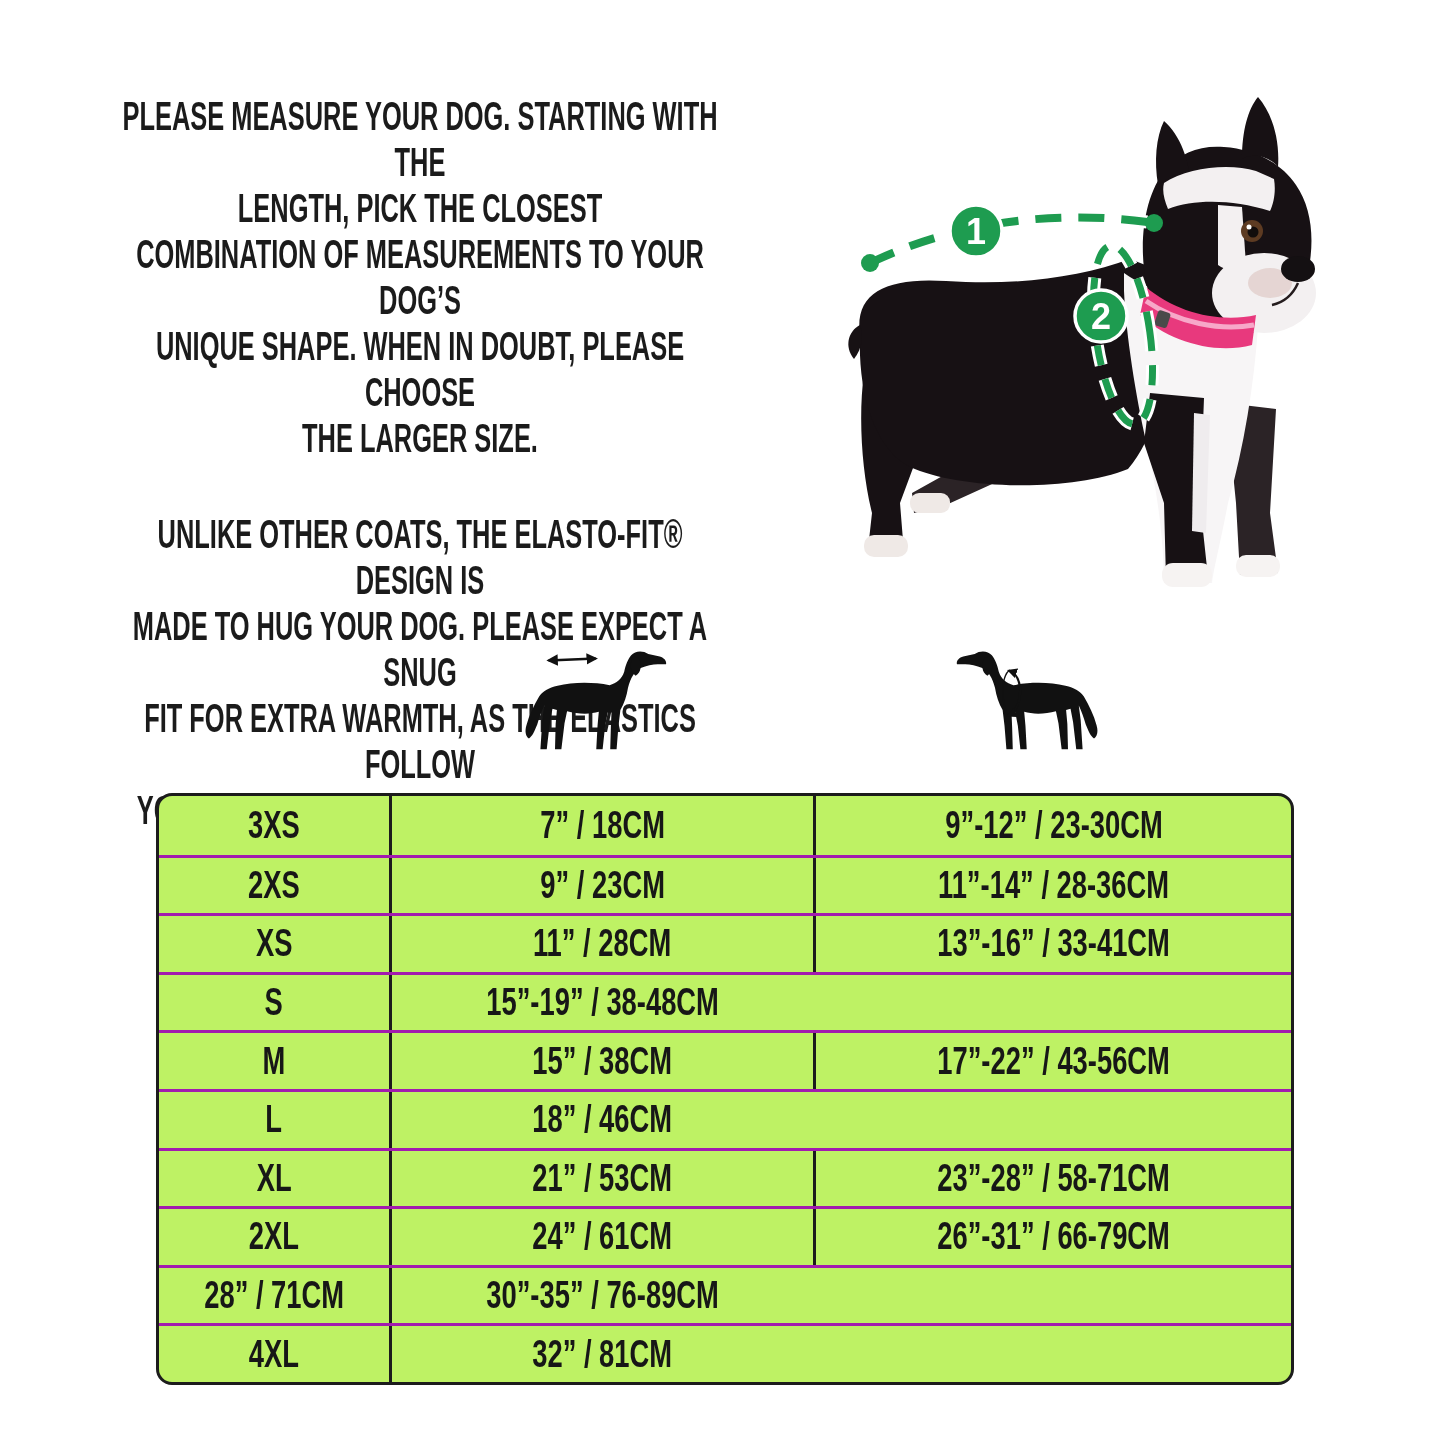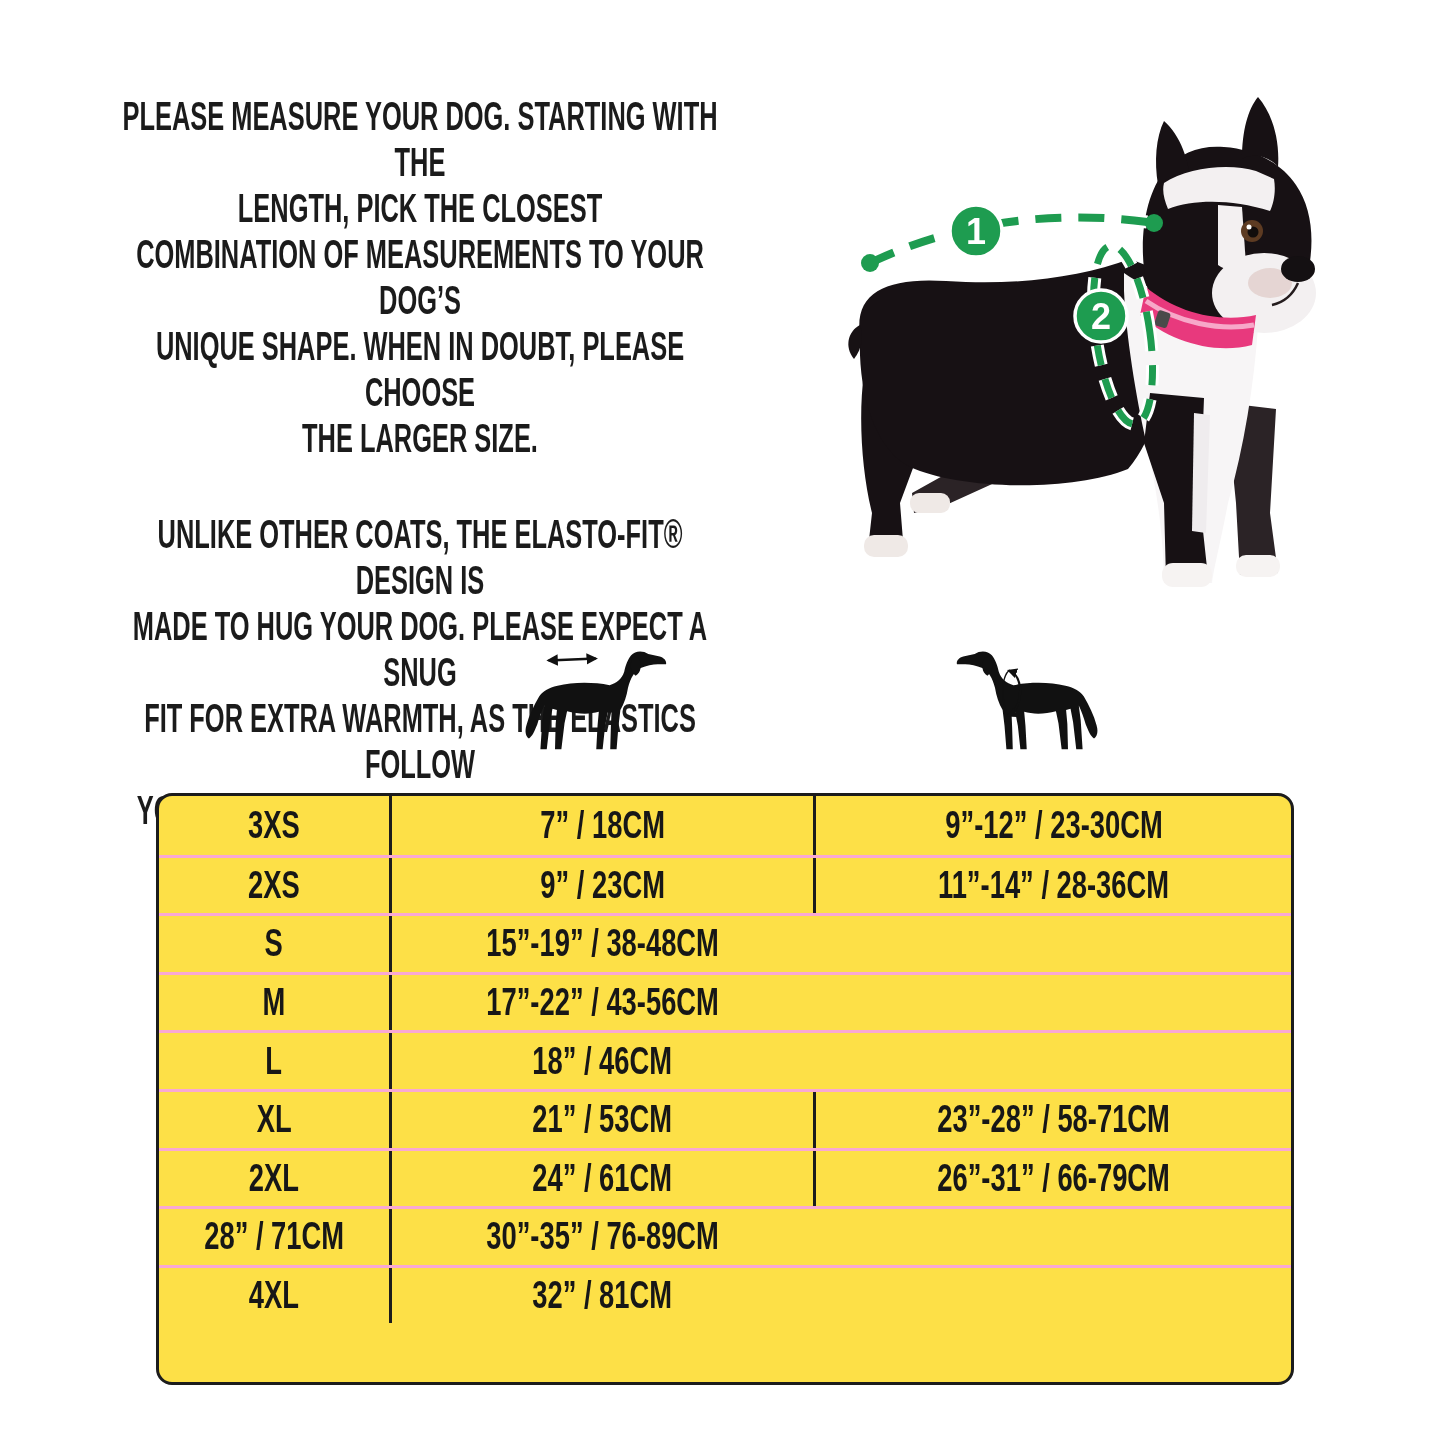--- a/index.html
+++ b/index.html
@@ -25,24 +25,24 @@
   .photo{ position:absolute; left:828px; top:66px; width:618px; height:540px; }
   
   .sil{ position:absolute; width:146px; height:115px; }
   .sil-length{ left:522px; top:634px; }
   .sil-girth{ left:955px; top:634px; }
   
   .size-table{
     position:absolute; left:156px; top:786px; width:1138px; height:592px;
     border:3px solid #1c1c1c; border-radius:16px; overflow:hidden;
     display:grid; grid-template-rows:repeat(10,1fr);
-    box-sizing:border-box; background:#fde047;
+    box-sizing:border-box; background:#bef264;
   }
   .trow{ display:grid; grid-template-columns:20.3% 37.5% 42.2%; }
-  .trow + .trow{ border-top:3px solid #f9a8d4; }
+  .trow + .trow{ border-top:3px solid #a21caf; }
   .tcell{
     display:flex; align-items:center; justify-content:center;
     font-size:38px; font-weight:700; color:#171717; overflow:hidden;
   }
   .tcell + .tcell{ border-left:3px solid #1c1c1c; }
   .cond{ display:inline-block; transform:scaleX(0.72); transform-origin:50% 50%; white-space:nowrap; }
 </style>
 </head>
 <body>
 
@@ -163,31 +163,45 @@
         </div>
       <div class="tcell">
           <span class="cond">9” / 23CM</span>
         </div>
       <div class="tcell">
           <span class="cond">11”-14” / 28-36CM</span>
         </div>
     </div>
     <div class="trow">
       <div class="tcell">
+          <span class="cond">XS</span>
+        </div>
+      <div class="tcell">
+          <span class="cond">11” / 28CM</span>
+        </div>
+      <div class="tcell">
+          <span class="cond">13”-16” / 33-41CM</span>
+        </div>
+    </div>
+    <div class="trow">
+      <div class="tcell">
           <span class="cond">S</span>
         </div>
       <div class="tcell">
           <span class="cond">15”-19” / 38-48CM</span>
         </div>
     </div>
     <div class="trow">
       <div class="tcell">
           <span class="cond">M</span>
         </div>
       <div class="tcell">
+          <span class="cond">15” / 38CM</span>
+        </div>
+      <div class="tcell">
           <span class="cond">17”-22” / 43-56CM</span>
         </div>
     </div>
     <div class="trow">
       <div class="tcell">
           <span class="cond">L</span>
         </div>
       <div class="tcell">
           <span class="cond">18” / 46CM</span>
         </div>

